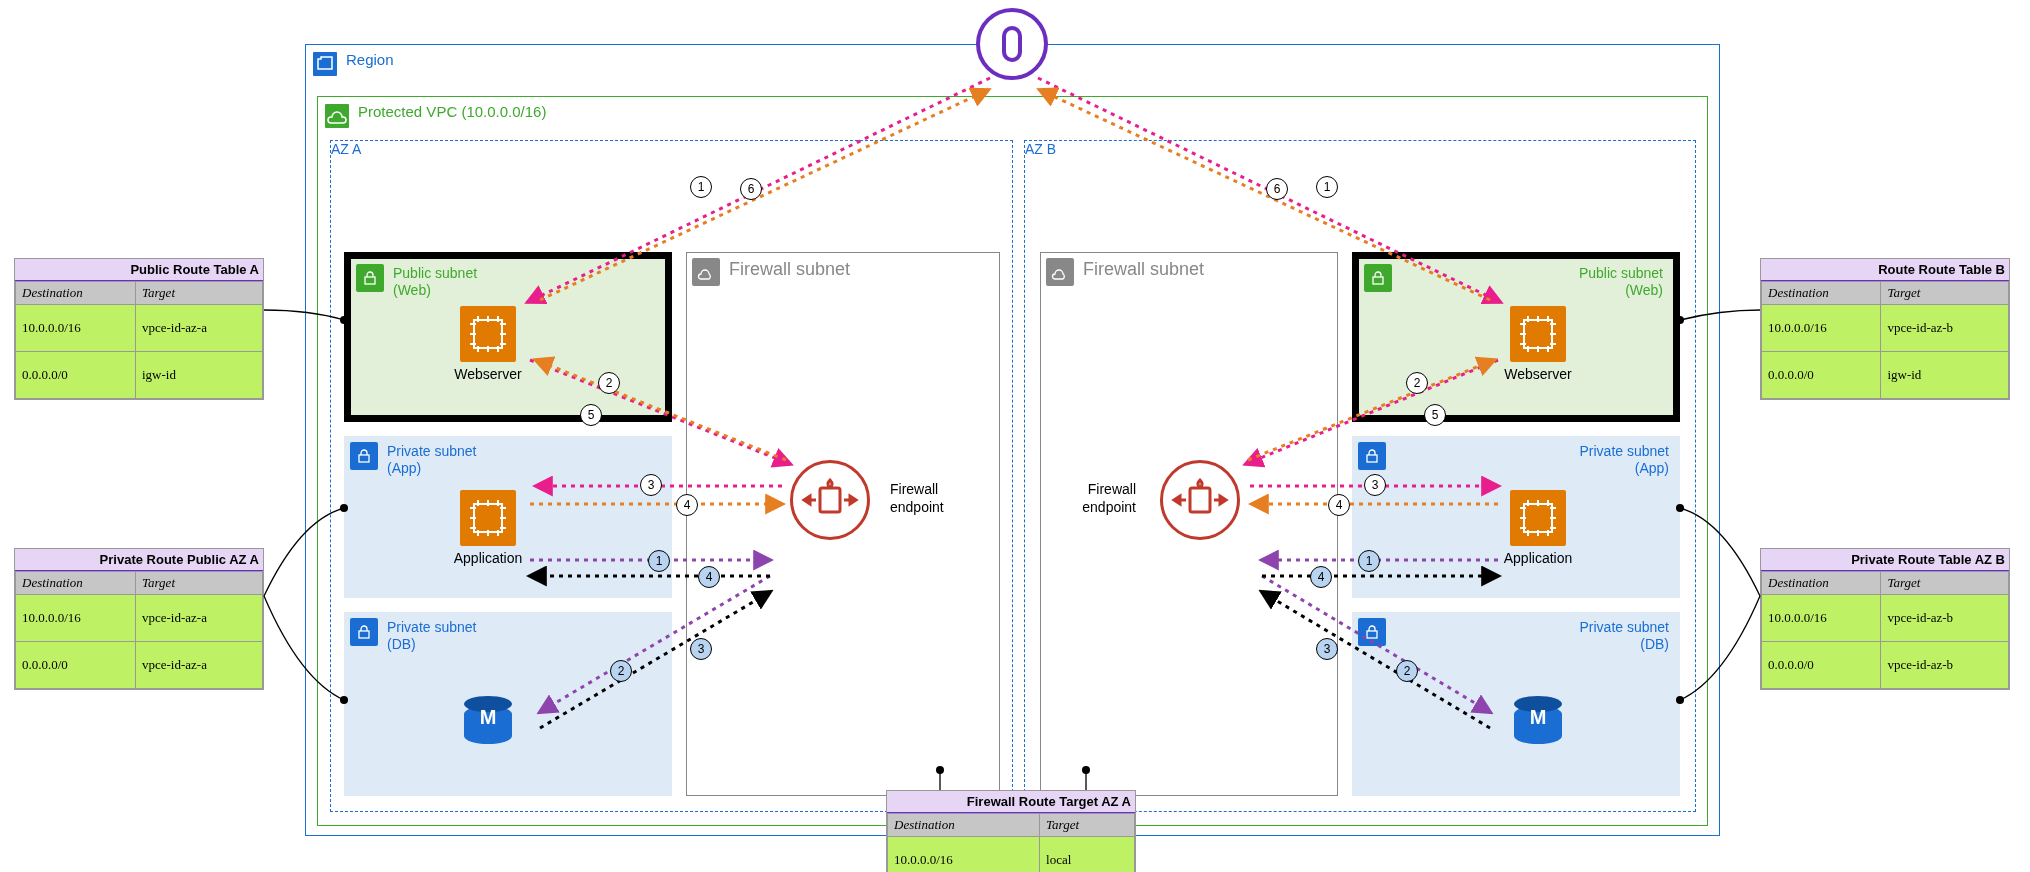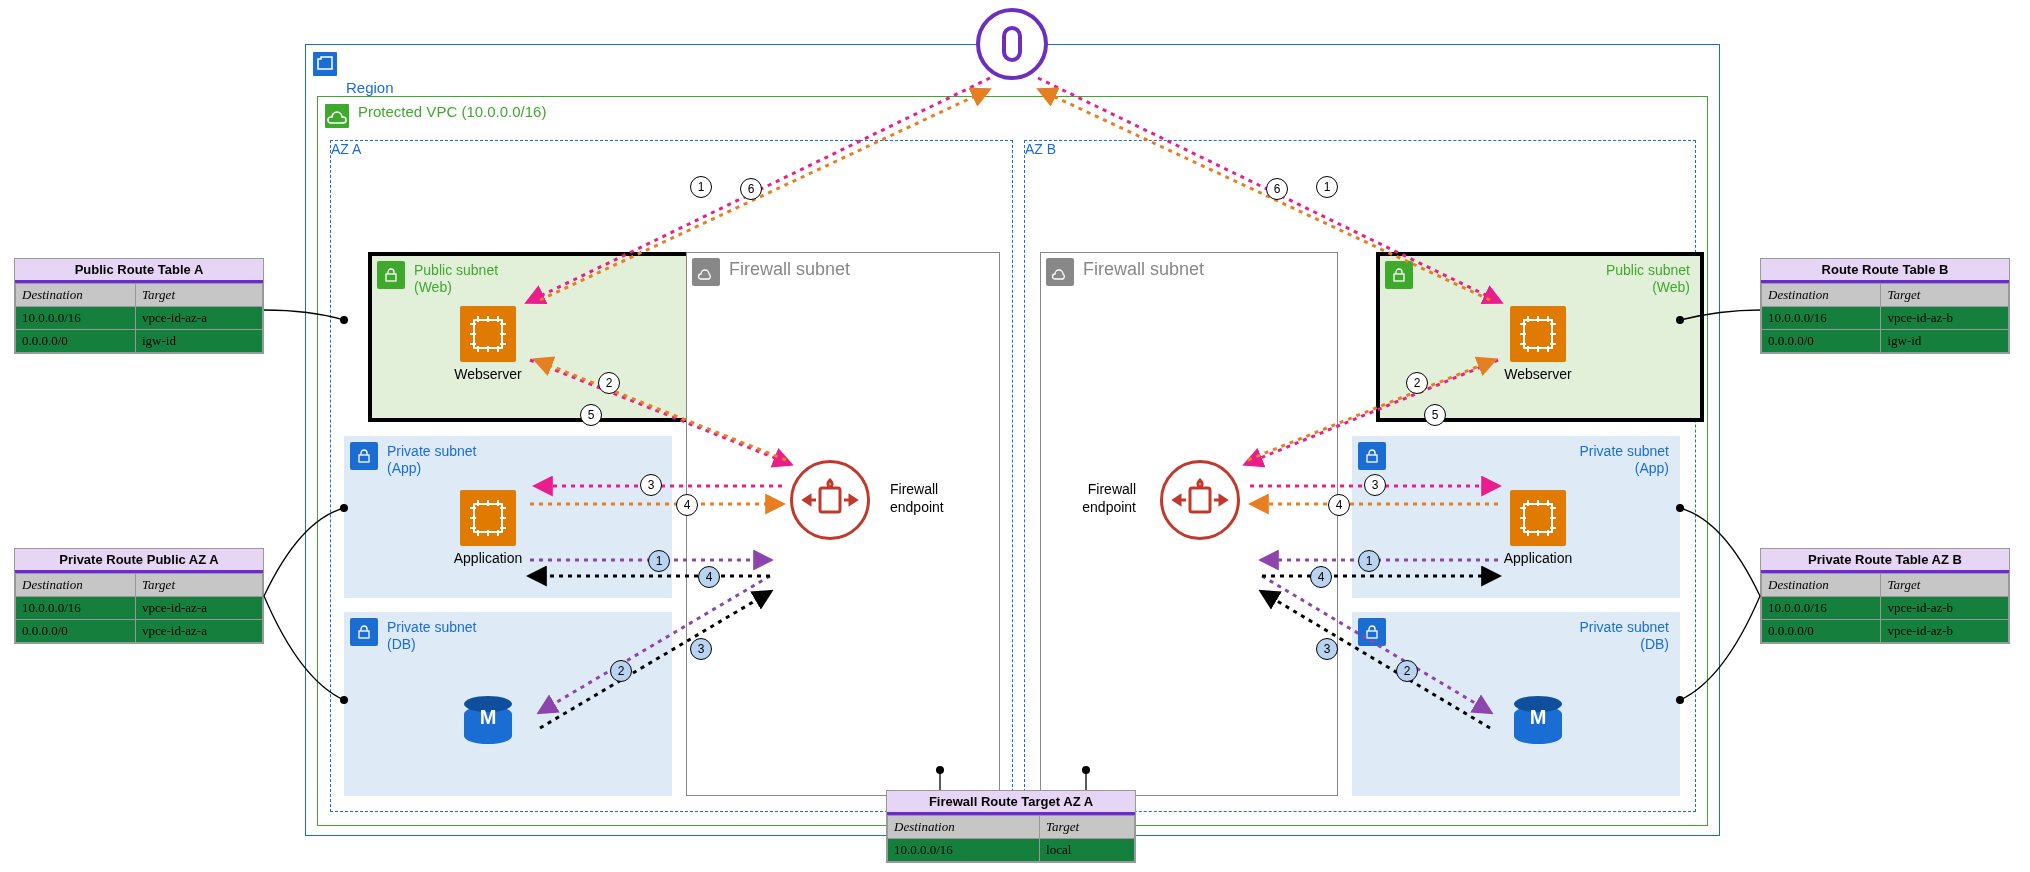--- a/index.html
+++ b/index.html
@@ -27,38 +27,38 @@
   .az-box {
     position: absolute;
     border: 1.5px dashed #1A6DD3;
   }
   .box-label {
     position: absolute;
     top: 6px;
     left: 40px;
     font-size: 15px;
   }
-  .region-label { color: #1A6DD3; margin-top: 28px; }
+  .region-label { color: #1A6DD3; }
   .vpc-label { color: #3FA92D; }
   .az-label { color: #1A6DD3; top: 4px; left: 8px; font-size: 14px;}
   .badge {
     position: absolute;
     top: 5px;
     left: 5px;
     width: 28px;
     height: 28px;
     display: flex;
     align-items: center;
     justify-content: center;
   }
   .subnet {
     position: absolute;
     height: 130px;
   }
-  .sub-public { background: #E2F0D9; border: 4px solid #000000; margin-left: 24px; }
+  .sub-public { background: #E2F0D9; border: 7px solid #000000; }
   .sub-private { background: #DEEBF7; border: 1px solid #DEEBF7; }
   .sub-firewall {
     position: absolute;
     background: #fff;
     border: 1.5px solid #888;
   }
   .sub-title-right {
     position: absolute;
     right: 10px;
     top: 6px;
@@ -121,31 +121,31 @@
   .route-table {
     position:absolute;
     width: 250px;
     border: 1px solid #999;
     background:#fff;
     font-size:13px;
   }
   .route-table .rt-title {
     background:#E6D5F5;
     font-weight:700;
-    text-align:center;
+    text-align:right;
     padding:3px 4px;
-    border-bottom:3px solid #6d28d9;
+    border-bottom:1px solid #6d28d9;
   }
   .route-table table { width:100%; border-collapse:collapse;font-family:Liberation Serif, serif; }
   .route-table th {
     background:#C6C6C6; font-style:italic; font-weight:400;
     text-align:left; padding:3px 6px; border:1px solid #999;
   }
   .route-table td {
-    background:#15803d; padding:3px 6px; border:1px solid #999;
+    background:#bef264; padding:15px 6px; border:1px solid #999;
   }
   .circle-num {
     position:absolute; width:22px; height:22px; border:1.5px solid #000;
     border-radius:50%; background:#fff; font-size:12px;
     display:flex; align-items:center; justify-content:center;
   }
   .circle-num.blue { background:#B8D4F0; }
   svg.lines { position:absolute; top:0; left:0; pointer-events:none; }
   .dot {
     position:absolute; width:8px; height:8px; border-radius:50%; background:#000;

